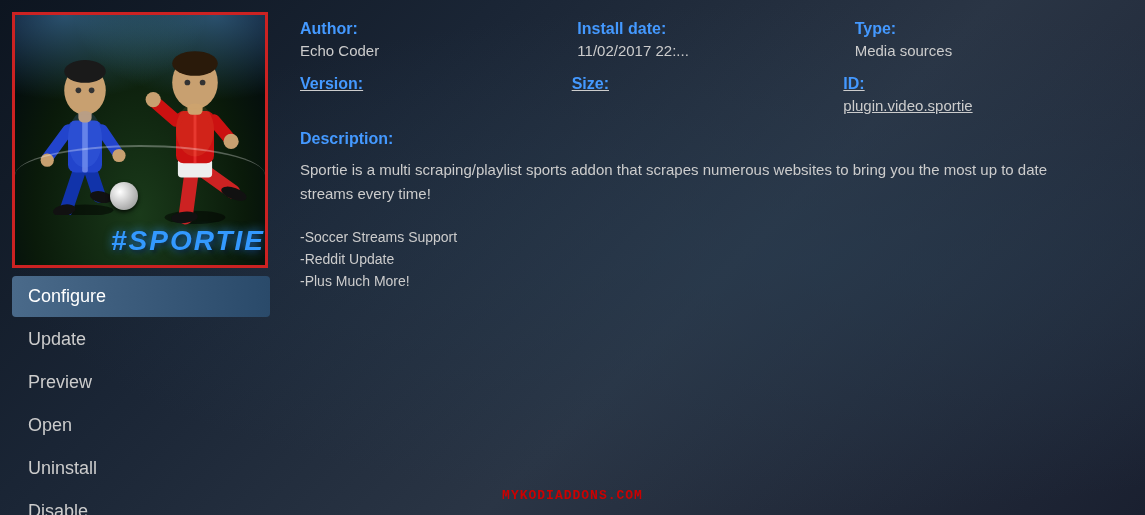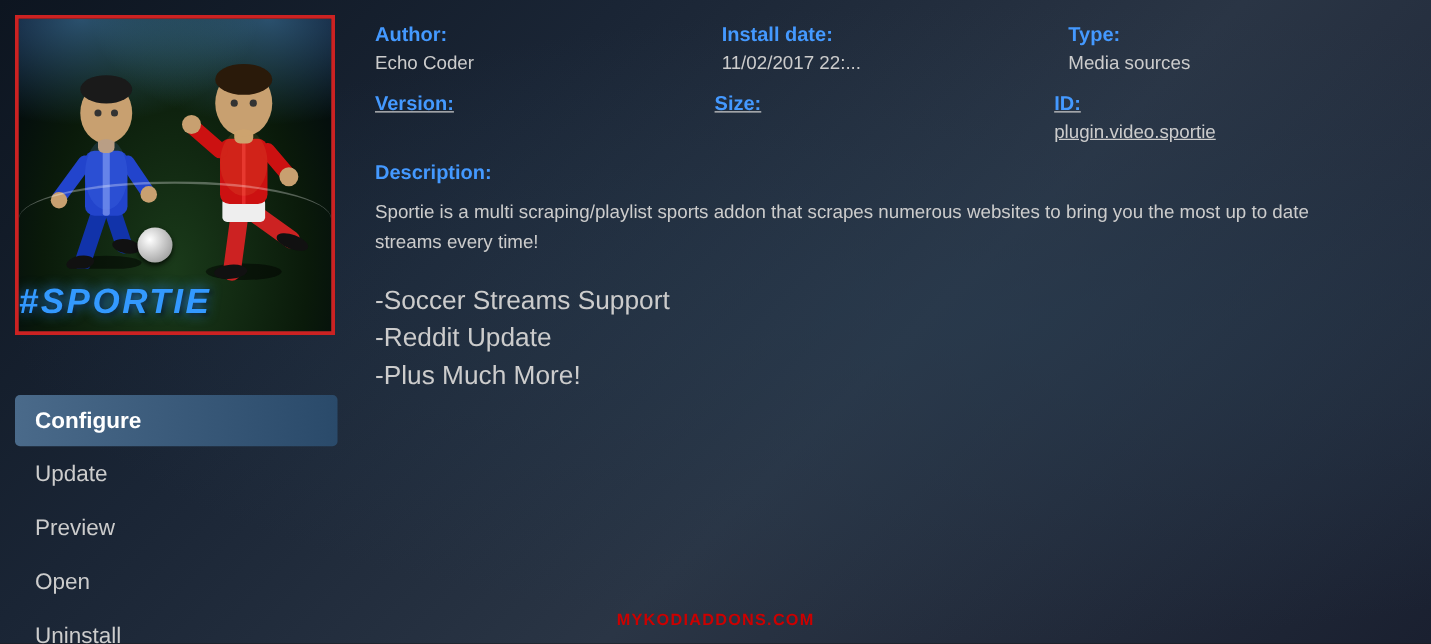--- a/index.html
+++ b/index.html
@@ -109,21 +109,21 @@
       border-radius: 50%;
       background: radial-gradient(circle at 35% 35%, #ffffff, #888888);
       box-shadow: 0 2px 4px rgba(0,0,0,0.8);
     }
 
     .sportie-text {
       position: absolute;
       bottom: 8px;
       left: 0;
       right: 0;
-      text-align: left;
+      text-align: right;
       color: #3399ff;
       font-size: 28px;
       font-weight: bold;
       font-style: italic;
       text-shadow: 0 0 10px rgba(50,150,255,0.8), 2px 2px 4px rgba(0,0,0,0.9);
       letter-spacing: 2px;
     }
 
     .menu-items {
       flex: 1;
@@ -135,22 +135,21 @@
       color: #cccccc;
       font-size: 18px;
       cursor: pointer;
       border-radius: 4px;
       margin-bottom: 2px;
     }
 
     .menu-item.active {
       background: linear-gradient(90deg, #4a6a8a, #2a4a6a);
       color: #ffffff;
-      font-weight: bold;
-      margin-top: 40px;
+      font-weight: normal;
     }
 
     
     .right-panel {
       flex: 1;
       padding: 20px 30px 20px 30px;
       color: #cccccc;
     }
 
     .info-grid-top {
@@ -199,34 +198,35 @@
       max-width: 750px;
     }
 
     .features {
       list-style: none;
       padding: 0;
     }
 
     .feature-item {
       color: #cccccc;
-      font-size: 21px;
+      font-size: 14px;
       padding: 3px 0;
     }
 
     .watermark {
       position: absolute;
       bottom: 12px;
       left: 50%;
       transform: translateX(-50%);
       color: #cc0000;
       font-size: 13px;
       font-weight: bold;
       letter-spacing: 1px;
       z-index: 2;
+      font-family: Liberation Mono, monospace;
     }
 
     
     .player-svg {
       width: 100%;
       height: 100%;
     }
   </style>
 </head>
 <body>

